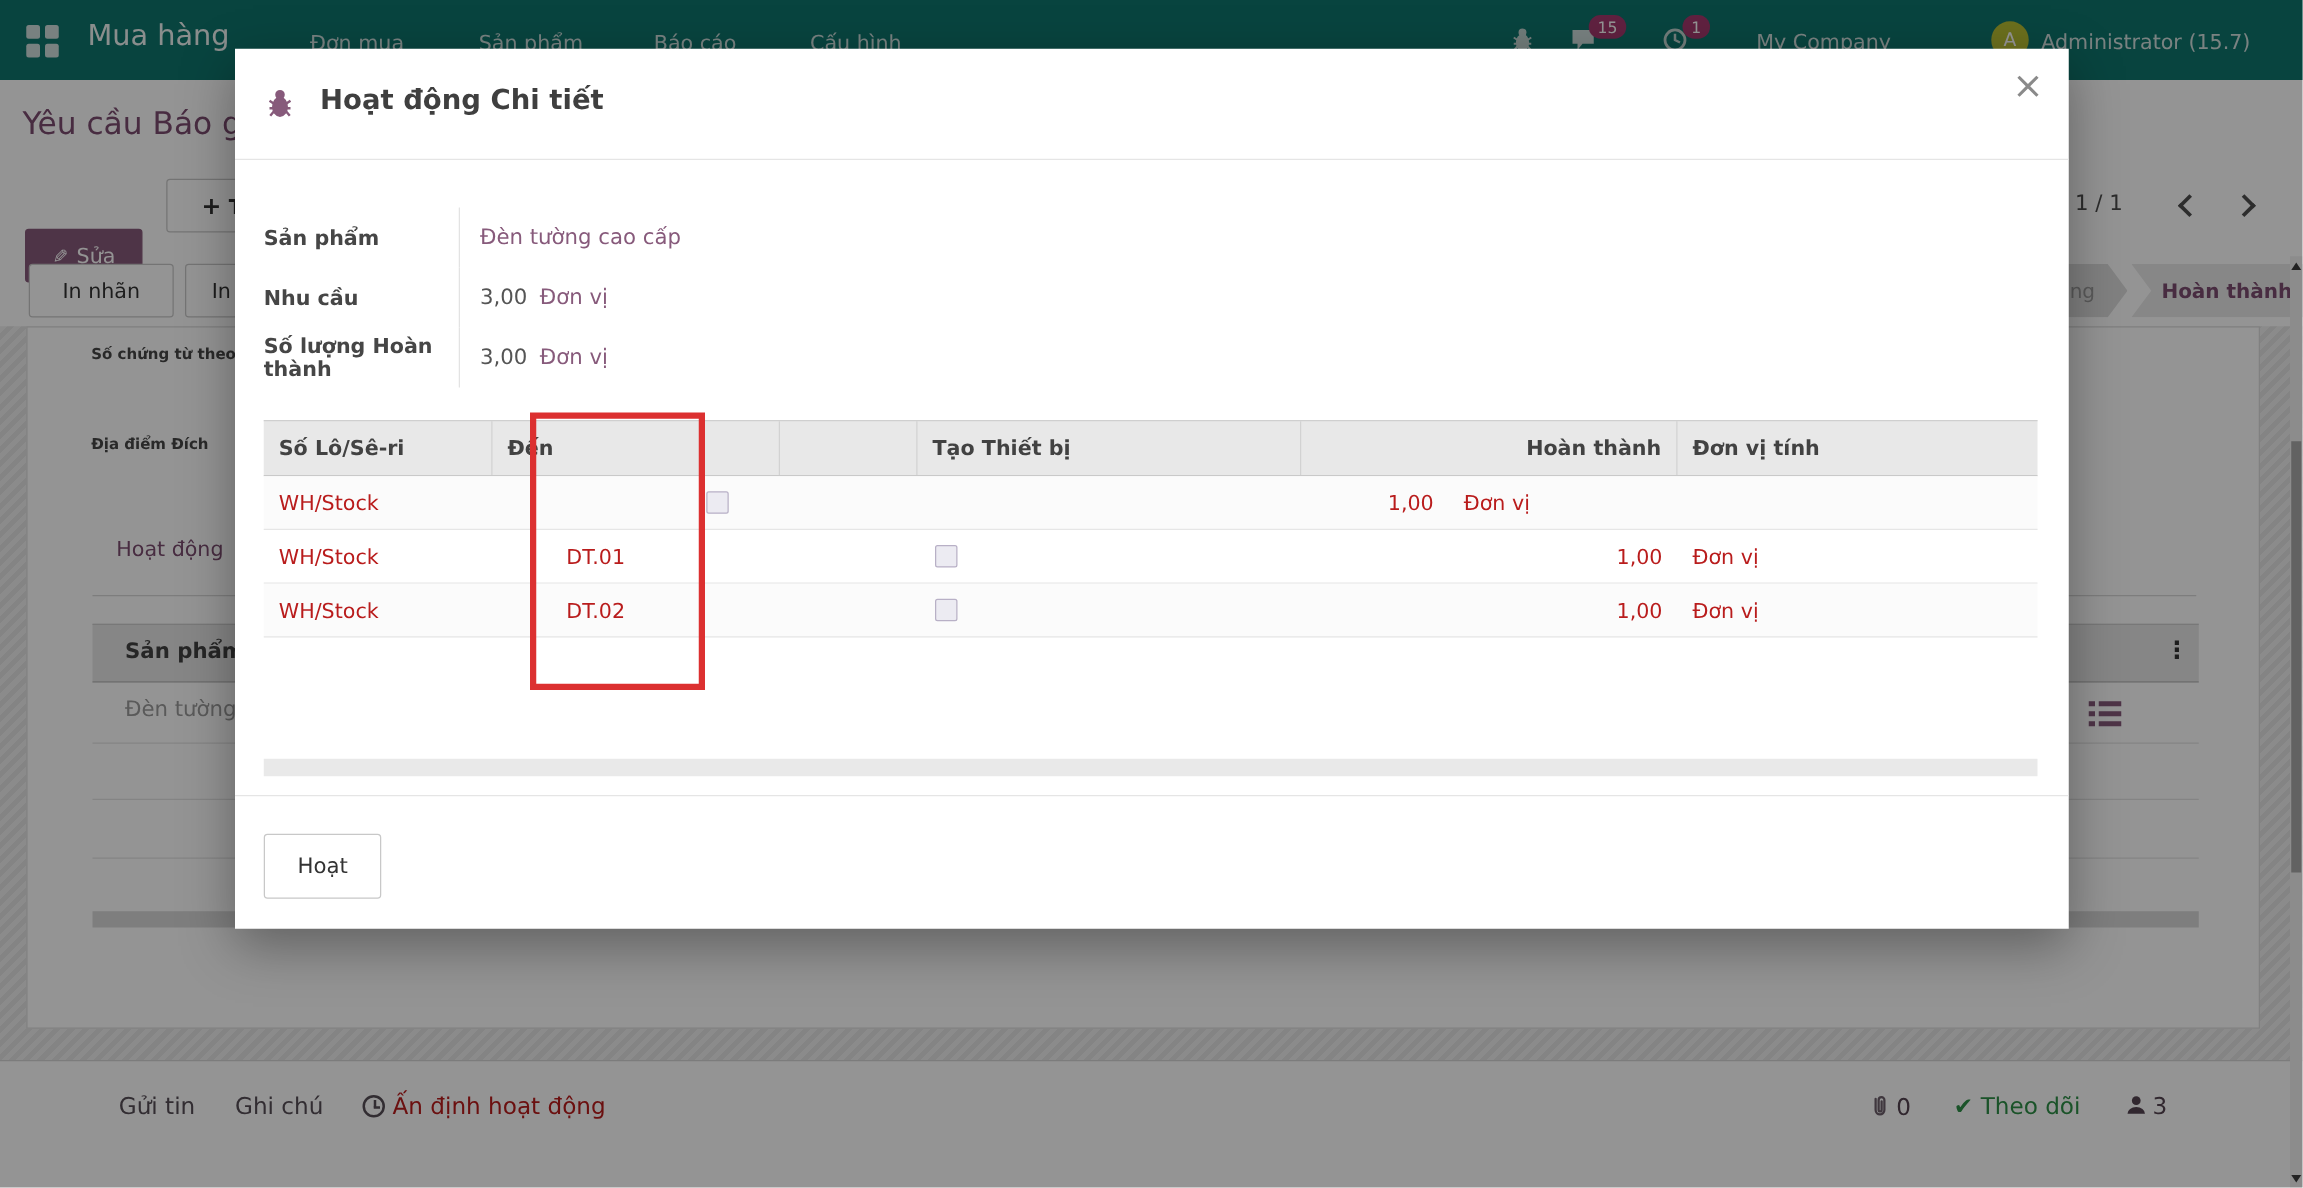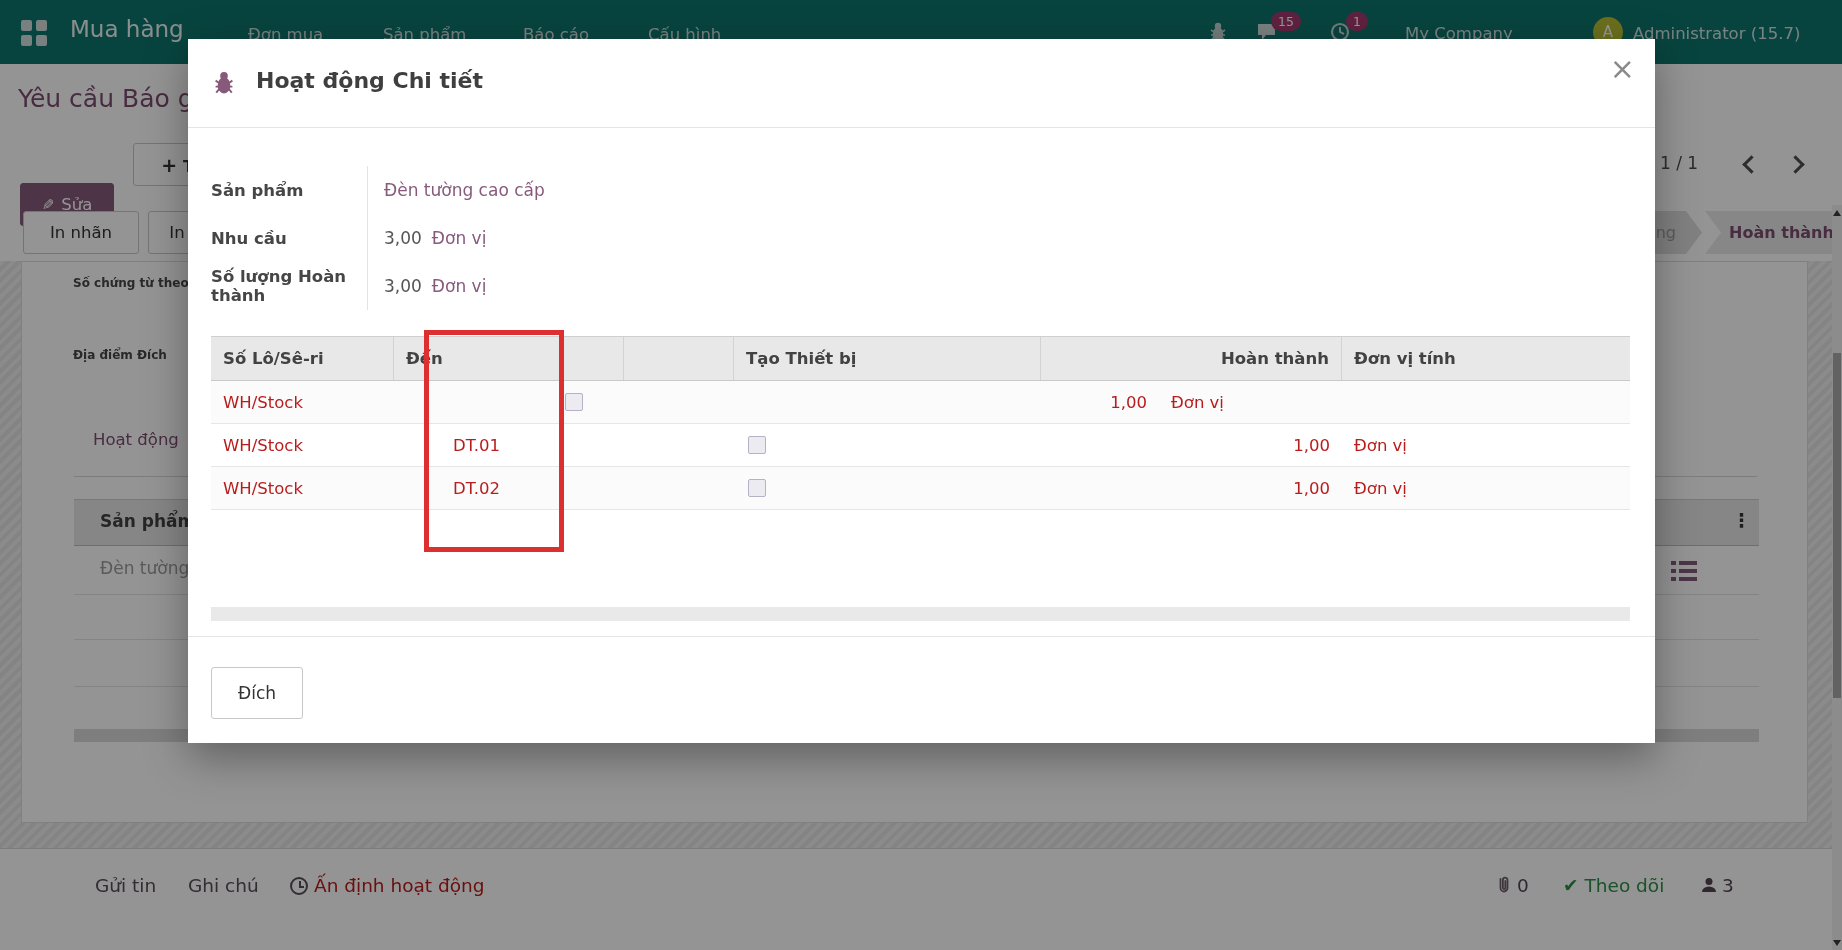--- a/index.html
+++ b/index.html
@@ -338,15 +338,15 @@
         </div>
       <div class="m-td c5">1,00</div>
       <div class="m-td c6">Đơn vị</div>
     </div>
   </div>
 
   <div class="red-box"></div>
   <div class="m-hscroll"></div>
 
   <div class="m-footer">
-    <button class="btn-close">Đích</button>
+    <button class="btn-close">Hoạt</button>
   </div>
 </div>
 
 </body></html>

